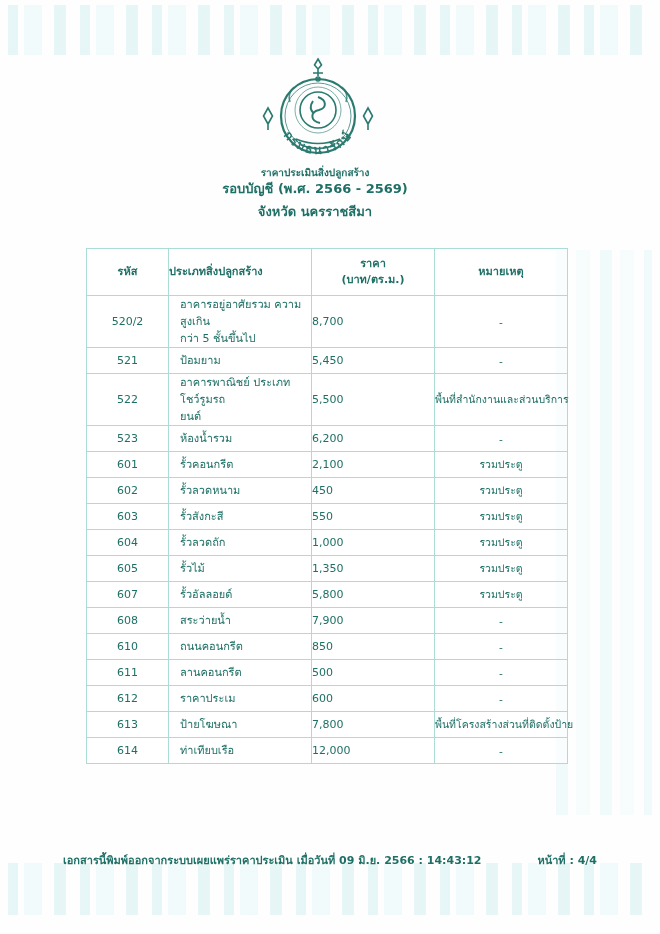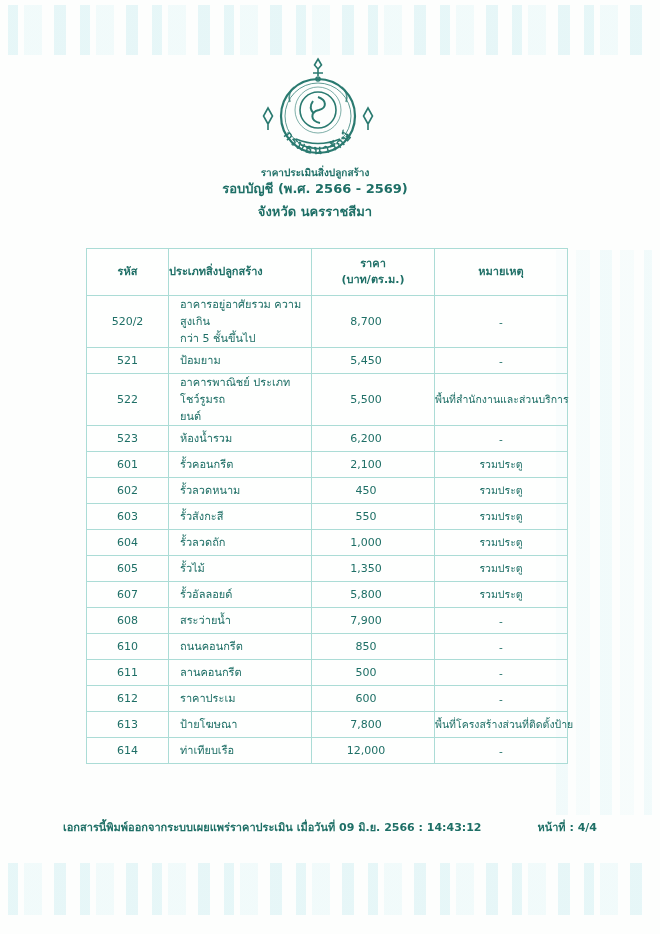--- a/index.html
+++ b/index.html
@@ -61,25 +61,25 @@
     color:var(--ink);
     background:rgba(255,255,255,.55);
   }
   .price-table thead th{
     height:47px;font-weight:600;text-align:center;line-height:1.45;
   }
   .price-table tbody td{height:26px;}
   .price-table tbody tr.tall td{height:47px;}
   .col-code{width:82px;text-align:center;}
   .col-type{width:143px;text-align:left;padding-left:11px;padding-right:4px;white-space:pre-line;line-height:1.55;}
-  .col-price{width:123px;text-align:center;padding-right:14px;}
+  .col-price{width:123px;text-align:left;padding-right:14px;}
   .col-note{width:133px;text-align:center;white-space:nowrap;font-size:10.5px;}
 
   .footer{
-    position:absolute;left:63px;top:818px;width:534px;
+    position:absolute;left:63px;top:851px;width:534px;
     display:flex;justify-content:space-between;align-items:flex-start;
     font-size:11px;font-weight:700;color:var(--ink);
   }
   .footer .footer-left{white-space:nowrap;}
   .footer .footer-right{white-space:nowrap;}
 </style>
 </head>
 <body>
 
 <div class="scan-band band-top"></div>

